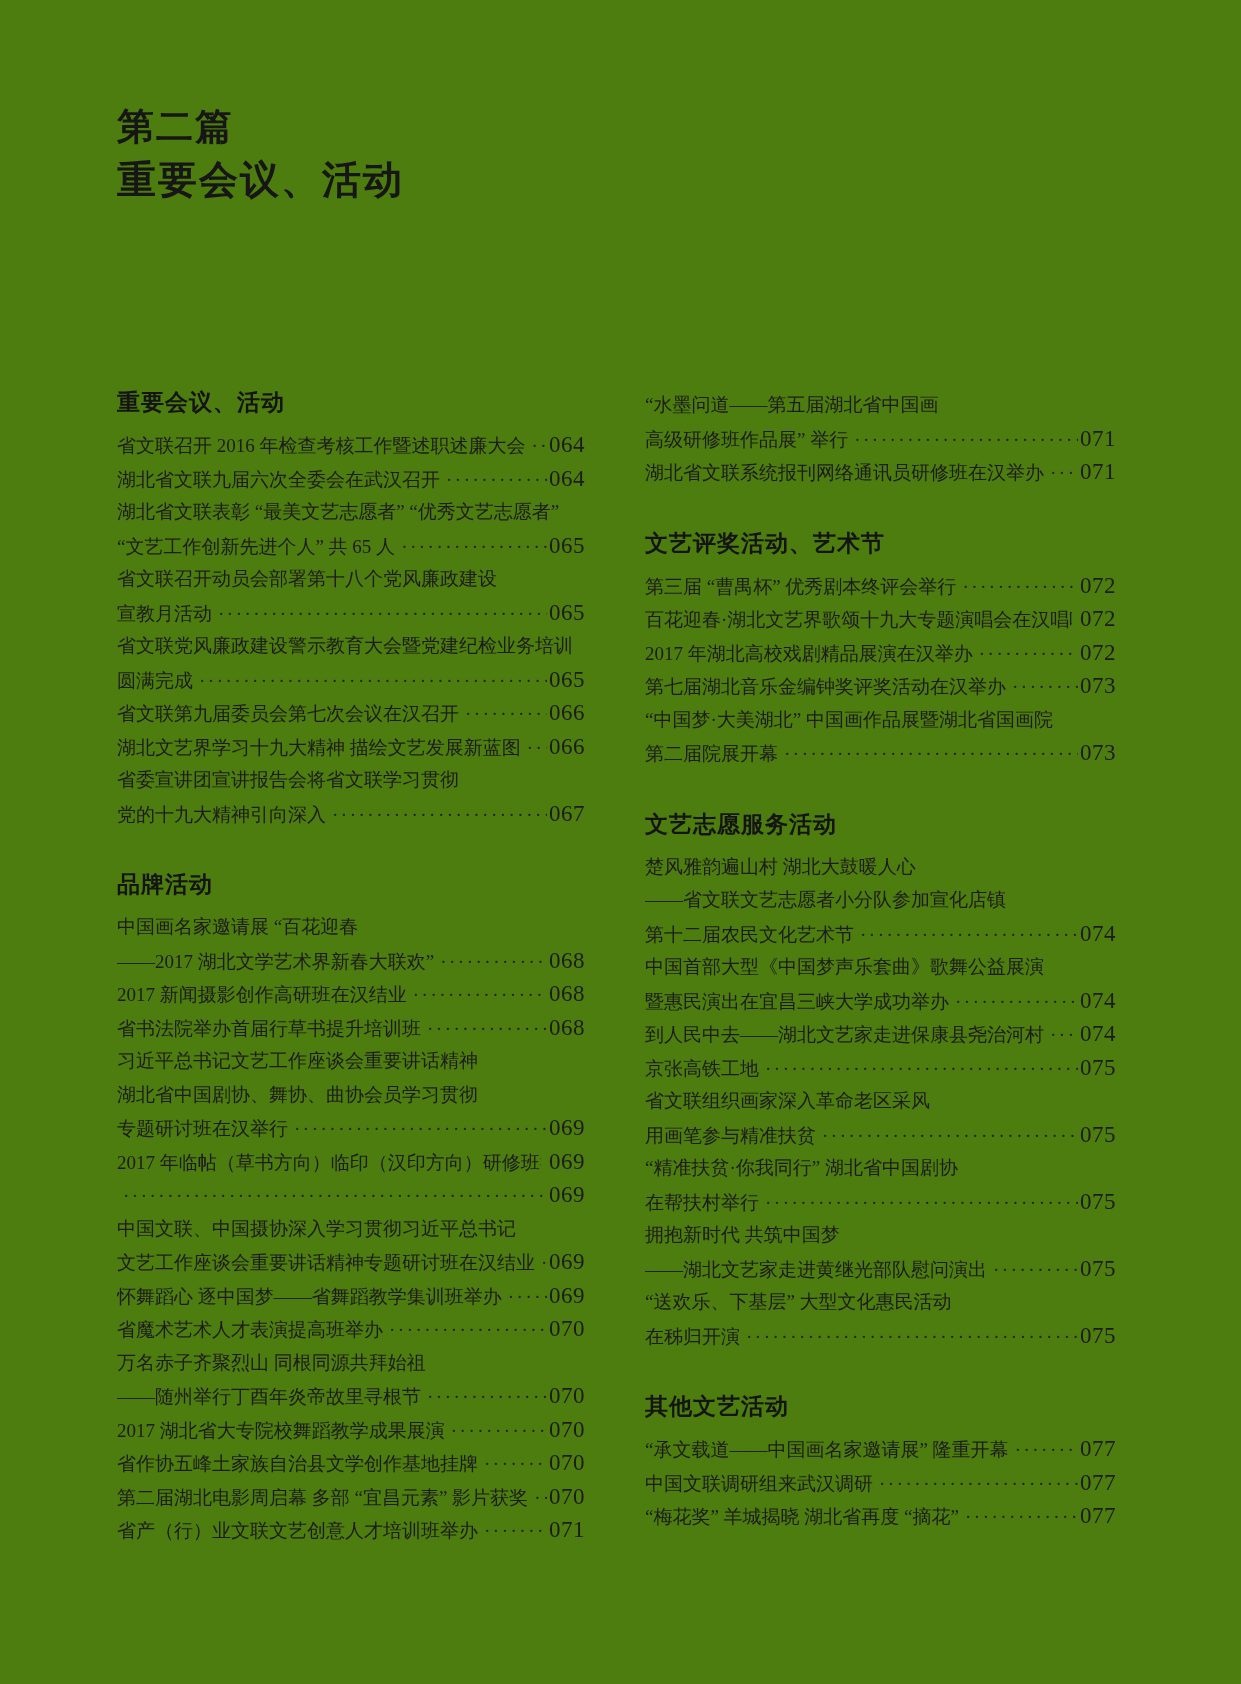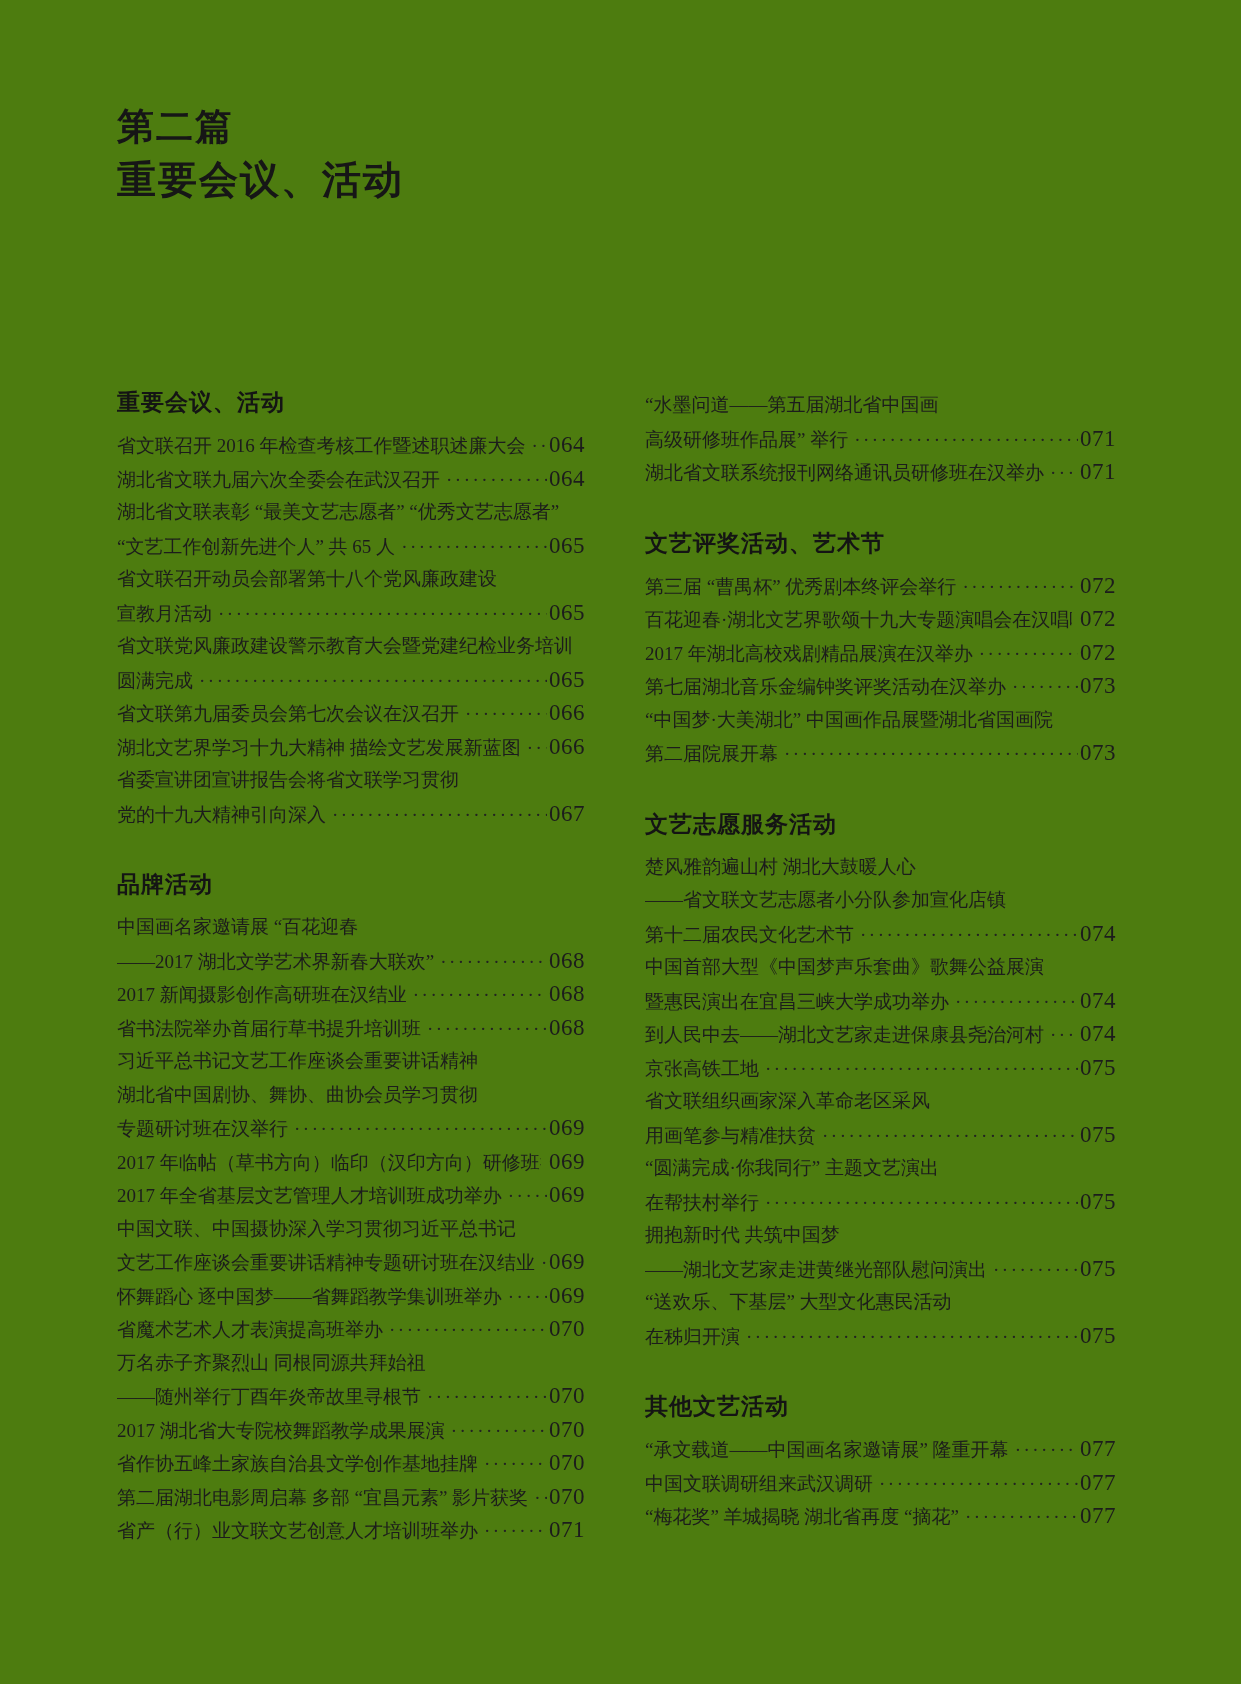--- a/index.html
+++ b/index.html
@@ -172,21 +172,20 @@
           <span class="toc-text">专题研讨班在汉举行</span>
           <span class="leader">··············································································································</span>
           <span class="toc-page">069</span>
         </div>
         <div class="toc-line">
           <span class="toc-text">2017 年临帖（草书方向）临印（汉印方向）研修班举办</span>
           <span class="leader">··············································································································</span>
           <span class="toc-page">069</span>
         </div>
         <div class="toc-line">
-          <span class="toc-text">2017 年全省基层文艺管理人才培训班成功举办</span>
           <span class="leader">··············································································································</span>
           <span class="toc-page">069</span>
         </div>
         <div class="toc-line">
           <span class="toc-text">中国文联、中国摄协深入学习贯彻习近平总书记</span>
         </div>
         <div class="toc-line">
           <span class="toc-text">文艺工作座谈会重要讲话精神专题研讨班在汉结业</span>
           <span class="leader">··············································································································</span>
           <span class="toc-page">069</span>
@@ -311,21 +310,21 @@
         </div>
         <div class="toc-line">
           <span class="toc-text">省文联组织画家深入革命老区采风</span>
         </div>
         <div class="toc-line">
           <span class="toc-text">用画笔参与精准扶贫</span>
           <span class="leader">··············································································································</span>
           <span class="toc-page">075</span>
         </div>
         <div class="toc-line">
-          <span class="toc-text">“圆满完成·你我同行” 主题文艺演出</span>
+          <span class="toc-text">“精准扶贫·你我同行” 湖北省中国剧协</span>
         </div>
         <div class="toc-line">
           <span class="toc-text">在帮扶村举行</span>
           <span class="leader">··············································································································</span>
           <span class="toc-page">075</span>
         </div>
         <div class="toc-line">
           <span class="toc-text">拥抱新时代 共筑中国梦</span>
         </div>
         <div class="toc-line">

